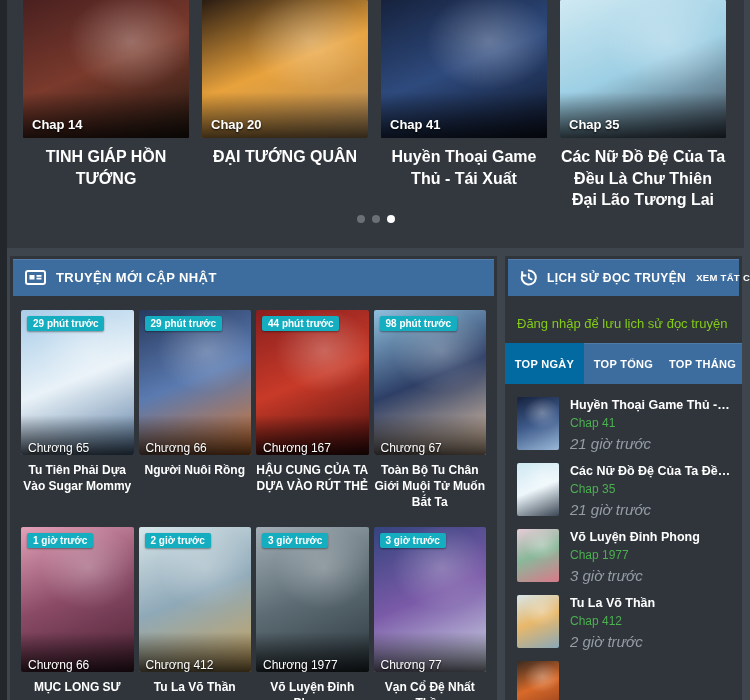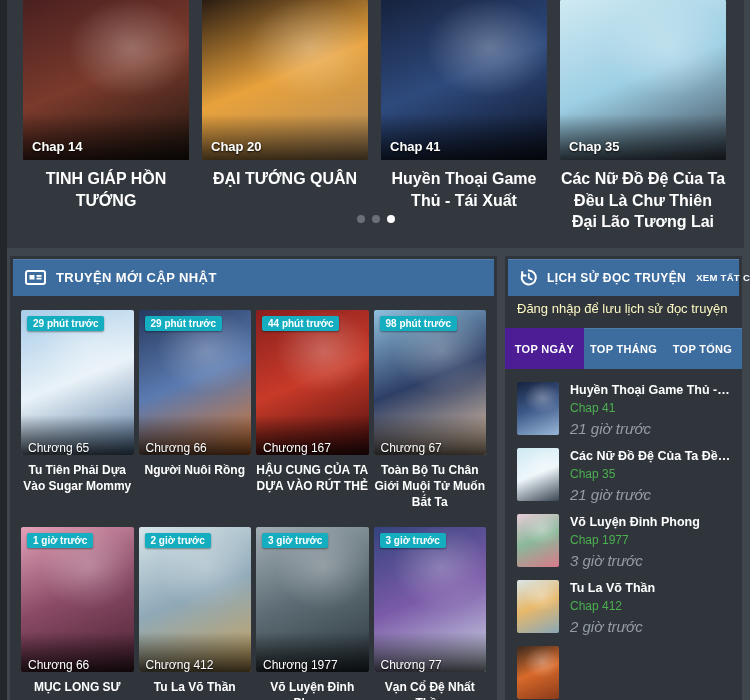--- a/index.html
+++ b/index.html
@@ -9,21 +9,21 @@
     font-family:"Liberation Sans", sans-serif;
     -webkit-font-smoothing:antialiased;
   }
   .edge-strip{position:absolute;left:0;top:0;width:7px;height:700px;background:#23272b;}
 
   
   .carousel{position:absolute;left:7px;top:0;width:737px;height:248px;background:#33383e;}
   .slides{display:flex;gap:13px;padding:0 16px;}
   .slide{width:166px;flex:0 0 166px;cursor:pointer;}
   .slide-cover{
-    position:relative;width:166px;height:160px;overflow:hidden;border-radius:1px;
+    position:relative;width:166px;height:138px;overflow:hidden;border-radius:1px;
     background:#555;
   }
   .slide-cover::after{
     content:"";position:absolute;inset:0;
     background:radial-gradient(90px 70px at 65% 30%, rgba(255,255,255,.28), rgba(255,255,255,0) 70%);
   }
   .cover-shade{
     position:absolute;left:0;right:0;bottom:0;height:46px;
     background:linear-gradient(to top, rgba(0,0,0,.72), rgba(0,0,0,0));
   }
@@ -85,30 +85,30 @@
   .card-chap{
     position:absolute;left:7px;bottom:0;z-index:2;color:#fff;font-size:12px;
     text-shadow:0 1px 2px rgba(0,0,0,.9);
   }
   .card-title{
     margin-top:7px;text-align:center;color:#fff;font-size:12px;font-weight:bold;
     line-height:1.35;
   }
 
   
-  .notice{padding:5px 12px 12px 12px;color:#fef9c3;font-size:13px;}
+  .notice{padding:20px 12px 12px 12px;color:#84cc16;font-size:13px;}
   .tabs{
     display:flex;background:#3d6d9e;height:41px;align-items:stretch;
     box-shadow:inset 0 1px 0 rgba(255,255,255,.1);
   }
   .tab{
     flex:1;display:flex;align-items:center;justify-content:center;
     color:#fff;font-size:11px;font-weight:bold;letter-spacing:.3px;cursor:pointer;
   }
-  .tab.active{background:#4c1d95;}
+  .tab.active{background:#0369a1;}
   .top-list{padding:13px 10px 0 12px;}
   .hitem{display:flex;gap:11px;margin-bottom:11px;cursor:pointer;}
   .thumb{
     flex:0 0 42px;width:42px;height:53px;border-radius:2px;background:#567;
     position:relative;overflow:hidden;
   }
   .thumb::after{
     content:"";position:absolute;inset:0;
     background:radial-gradient(26px 22px at 60% 30%, rgba(255,255,255,.3), rgba(255,255,255,0) 70%);
   }
@@ -269,22 +269,22 @@
       </svg>
     </span>
     <span class="section-title" style="font-size:12px;">LỊCH SỬ ĐỌC TRUYỆN</span>
     <span class="view-all">XEM TẤT CẢ »</span>
   </div>
 
   <div class="notice">Đăng nhập để lưu lịch sử đọc truyện</div>
 
   <div class="tabs">
     <div class="tab active">TOP NGÀY</div>
+    <div class="tab">TOP TỔNG</div>
     <div class="tab">TOP THÁNG</div>
-    <div class="tab">TOP TỔNG</div>
   </div>
 
   <div class="top-list">
 
     <div class="hitem">
       <div class="thumb" style="background: linear-gradient(158deg, rgb(22, 34, 62) 0%, rgb(62, 90, 138) 48%, rgb(154, 184, 216) 100%);"></div>
       <div class="hinfo">
         <div class="htitle">Huyền Thoại Game Thủ - Tái Xuất</div>
         <div class="hchap">Chap 41</div>
         <div class="htime">21 giờ trước</div>

